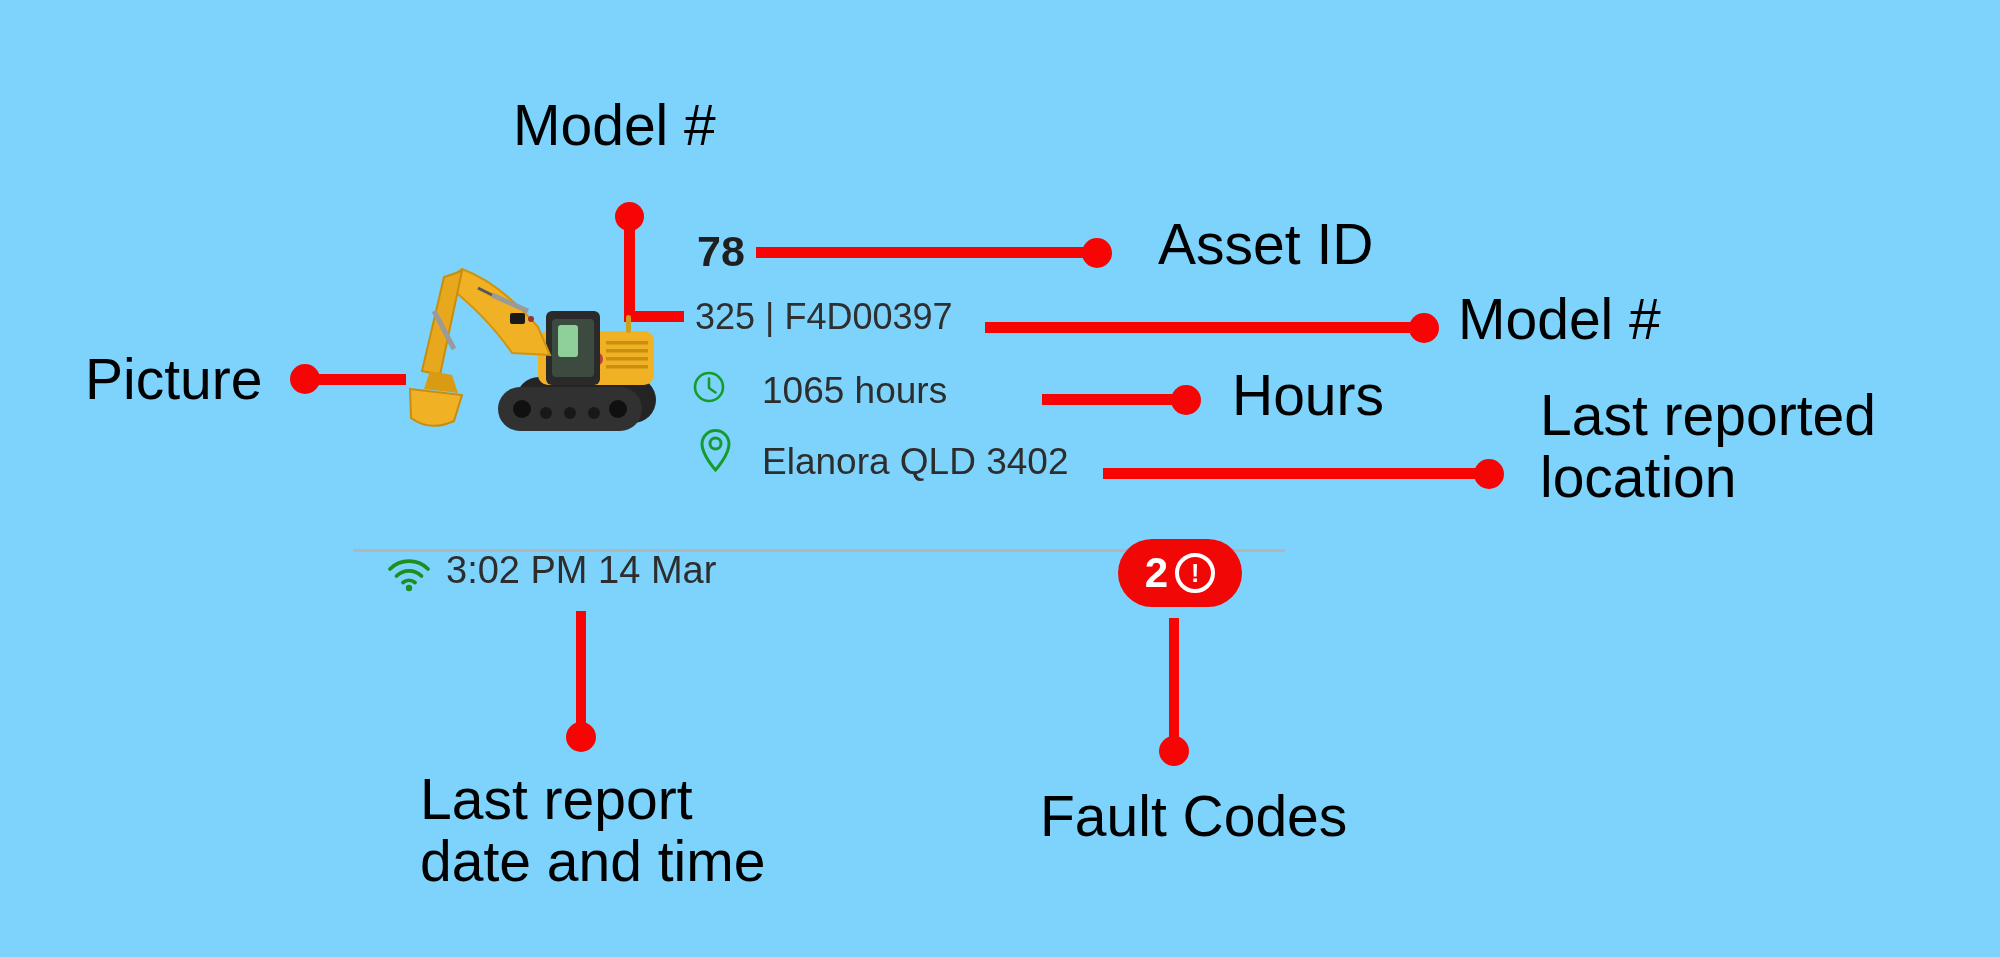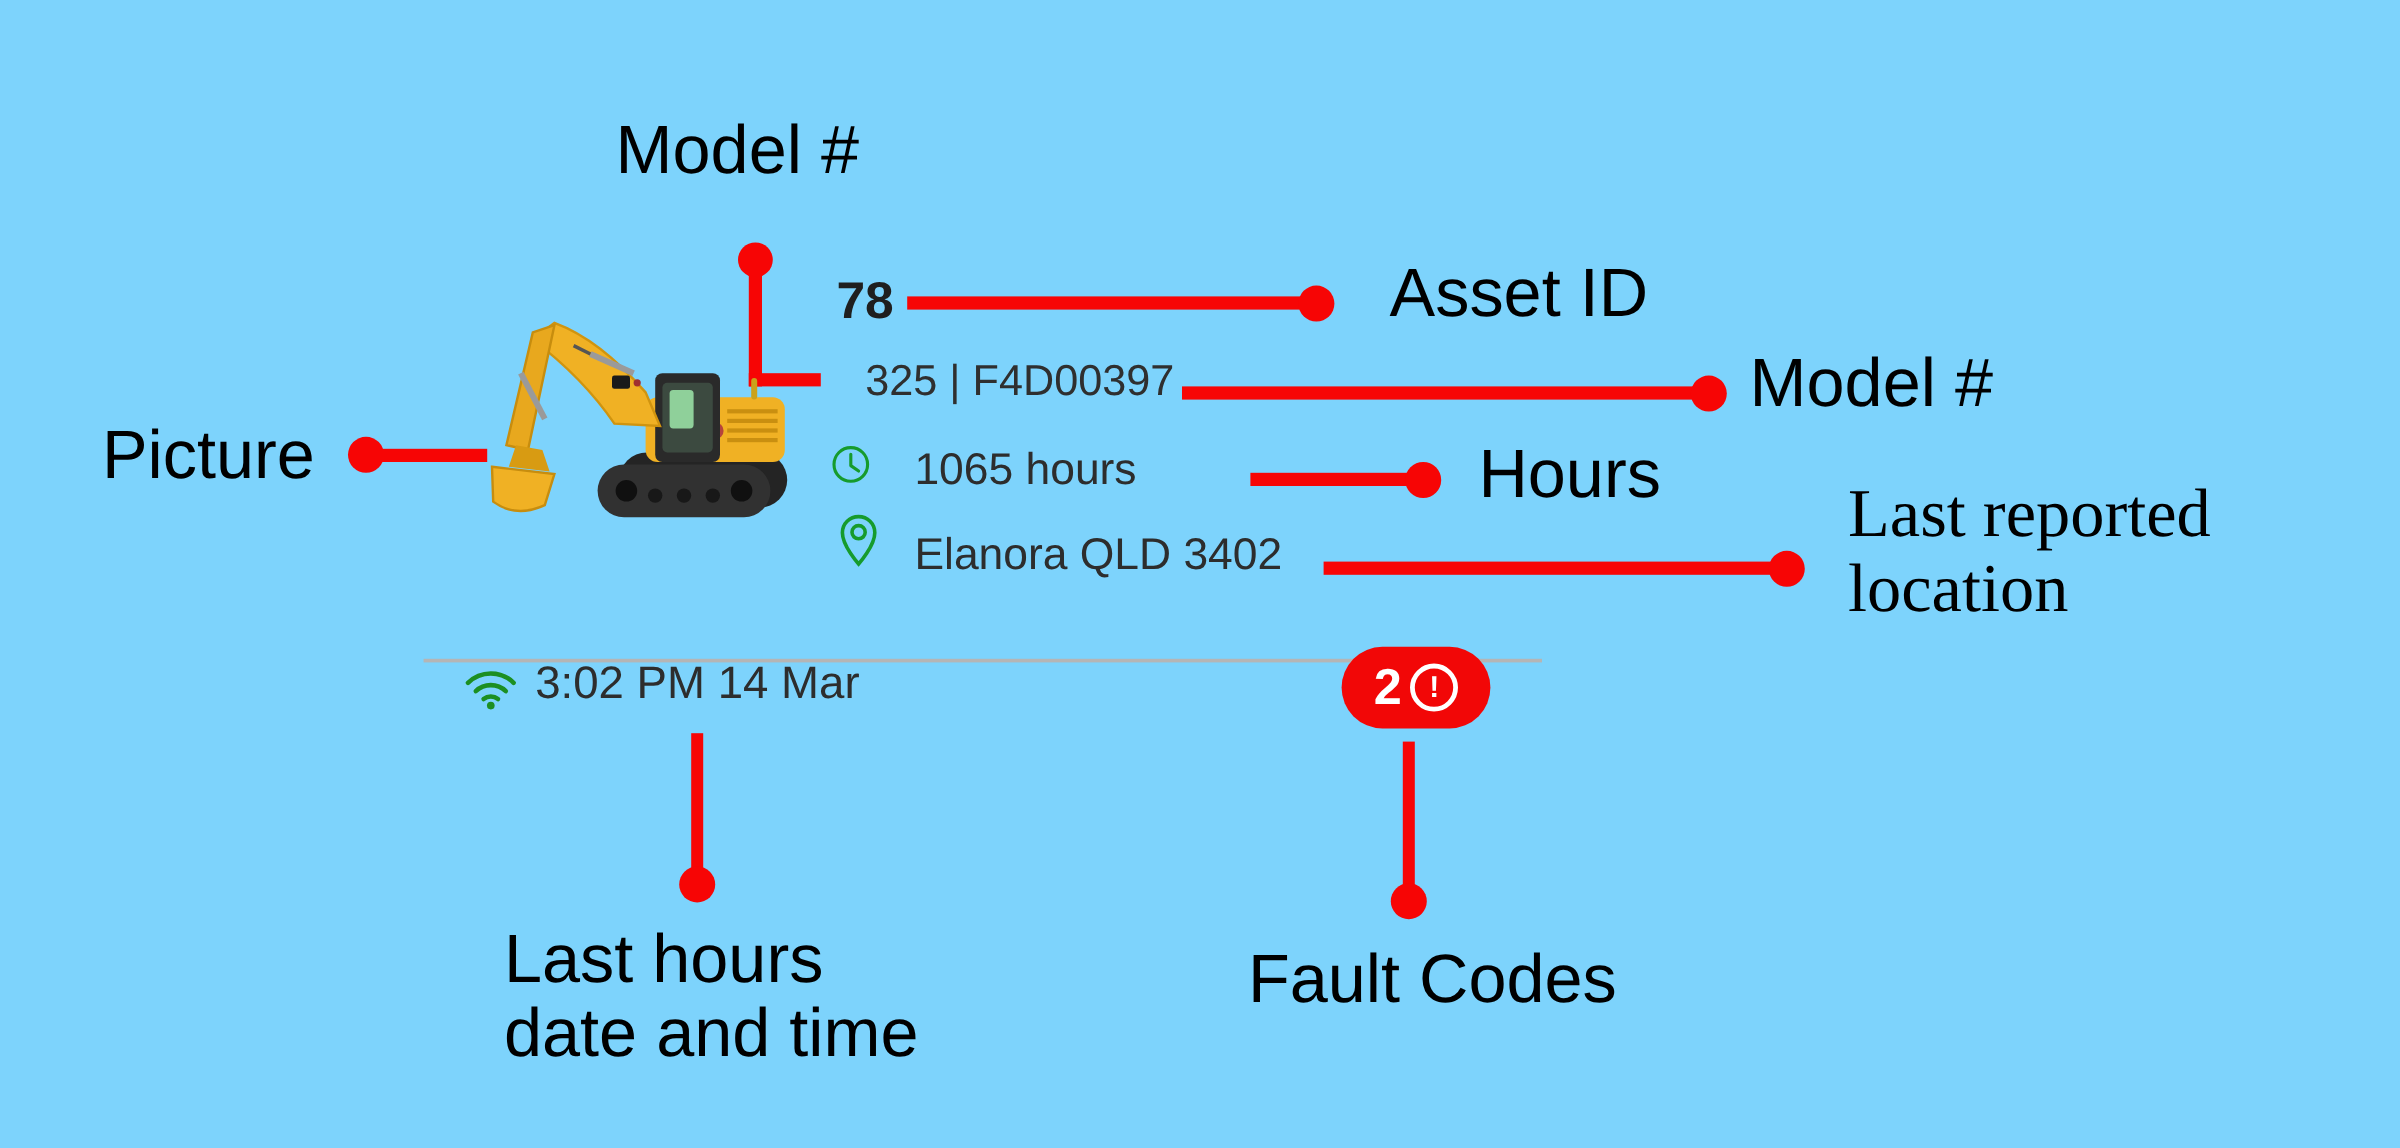--- a/index.html
+++ b/index.html
@@ -40,26 +40,26 @@
 </head>
 <body>
 
 <div id="canvas">
 
   <div class="ann-label" style="left:513px;top:94px;">Model #</div>
   <div class="ann-label" style="left:85px;top:348px;">Picture</div>
   <div class="ann-label" style="left:1158px;top:213px;">Asset ID</div>
   <div class="ann-label" style="left:1458px;top:288px;">Model #</div>
   <div class="ann-label" style="left:1232px;top:364px;">Hours</div>
-  <div class="ann-label" style="left:1540px;top:398px;font-family:Liberation Serif, serif;">
+  <div class="ann-label" style="left:1540px;top:384px;">
     <div>Last reported</div>
     <div>location</div>
   </div>
   <div class="ann-label" style="left:420px;top:768px;">
-    <div>Last hours</div>
+    <div>Last report</div>
     <div>date and time</div>
   </div>
   <div class="ann-label" style="left:1040px;top:785px;">Fault Codes</div>
 
   <div class="cdot" style="left:615px;top:202px;width:29px;height:29px;"></div>
   <div class="cline" style="left:624px;top:228px;width:11px;height:94px;"></div>
   <div class="cline" style="left:624px;top:311px;width:60px;height:11px;"></div>
 
   <div class="cdot" style="left:290px;top:364px;"></div>
   <div class="cline" style="left:314px;top:374px;width:92px;height:11px;"></div>
@@ -115,21 +115,21 @@
       <path d="M30 118 L52 122 L58 140 L24 136 Z" fill="#d89b12"></path>
       <path d="M10 136 L62 142 L54 168 Q30 179 11 165 Z" fill="#f0b124" stroke="#c78d0e" stroke-width="2"></path>
 
       <rect x="110" y="60" width="15" height="11" rx="2" fill="#1a1a1a"></rect>
       <circle cx="131" cy="66" r="3" fill="#a03030"></circle>
     </svg>
   </div>
 
   <div class="card-text asset-id" style="left:697px;top:227px;">78</div>
 
-  <div class="card-text model-serial" style="left:721px;top:296px;text-align:center;">
+  <div class="card-text model-serial" style="left:695px;top:296px;text-align:center;">
     <span>325</span><span class="sep">|</span><span>F4D00397</span>
   </div>
 
   <div class="abs" style="left:692px;top:370px;width:34px;height:34px;">
     <svg width="34" height="34" viewBox="0 0 34 34">
       <circle cx="17" cy="17" r="14" fill="none" stroke="#169b2d" stroke-width="2.6"></circle>
       <polyline points="17,8.5 17,18 23.5,22.5" fill="none" stroke="#169b2d" stroke-width="2.6" stroke-linecap="round" stroke-linejoin="round"></polyline>
     </svg>
   </div>
   <div class="card-text row-text" style="left:762px;top:370px;">1065 hours</div>

